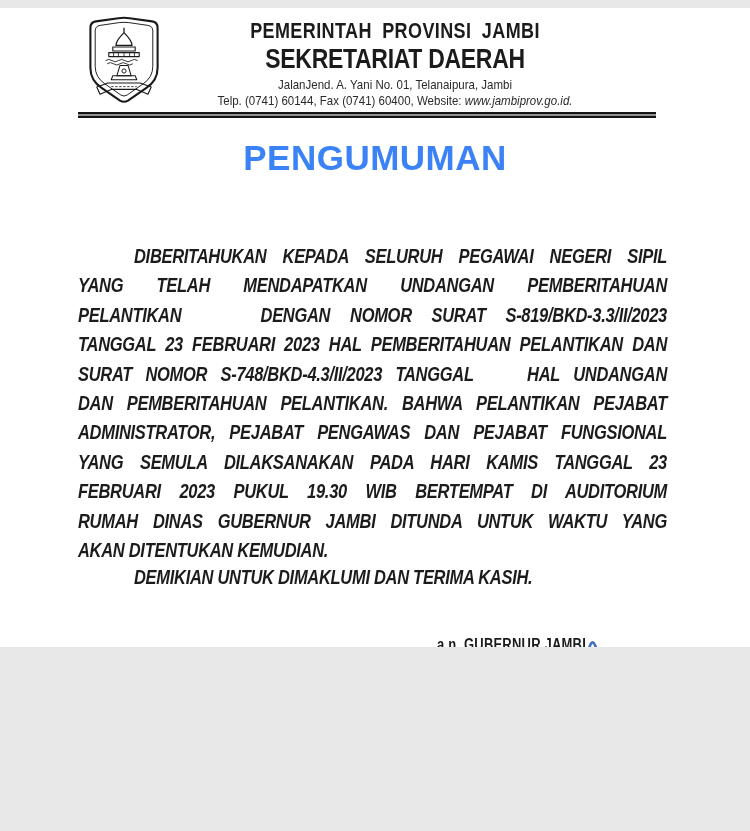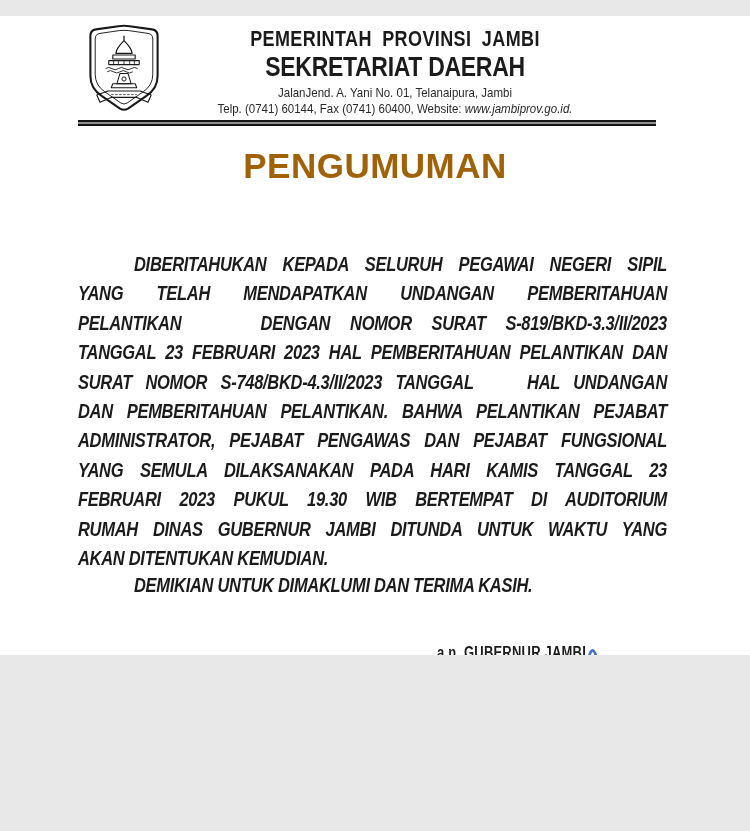--- a/index.html
+++ b/index.html
@@ -1,39 +1,39 @@
 <!DOCTYPE html>
 <html><head>
 <meta charset="utf-8">
 <style>
   html,body{margin:0;padding:0;background:#e8e8e8;}
   .page{
     position:relative;width:750px;height:639px;background:#ffffff;
     font-family:"Liberation Sans","DejaVu Sans",sans-serif;color:#1b1b1b;
-    overflow:hidden;margin:16px auto;
+    overflow:hidden;margin:8px auto;
   }
   
   .logo{position:absolute;left:84px;top:6px;width:80px;height:98px;}
   .header-text{
     position:absolute;left:145px;top:10px;width:500px;text-align:center;
     transform:scaleY(1.18);transform-origin:50% 0;
   }
   .org1{font-size:18px;font-weight:bold;line-height:22px;word-spacing:5px;letter-spacing:.4px;}
   .org2{font-size:23px;font-weight:bold;line-height:25px;letter-spacing:-.3px;}
   .addr{font-size:11.5px;line-height:14px;color:#2a2a2a;margin-top:2px;}
   .contact{font-size:11.5px;line-height:14px;color:#2a2a2a;}
   .contact .web{font-style:italic;}
   .rule{
     position:absolute;left:78px;top:104px;width:578px;height:6px;
     background:linear-gradient(#141414 0 2px,#909090 2px 4px,#141414 4px 6px);
   }
   
   .doc-title{
     position:absolute;left:0;top:130px;width:750px;text-align:center;
-    font-size:35px;font-weight:bold;letter-spacing:.5px;color:#a16207;
+    font-size:35px;font-weight:bold;letter-spacing:.5px;color:#3b82f6;
   }
   
   .body-wrap{position:absolute;left:78px;top:233px;width:589px;font-style:italic;}
   .squeeze{transform:scaleY(1.28);transform-origin:0 0;}
   .jline{
     font-size:16.5px;font-weight:bold;line-height:23px;letter-spacing:-.3px;
     text-align:justify;text-align-last:justify;color:#1c1c1c;white-space:nowrap;
   }
   .jline.first{text-indent:56px;}
   .jline.last{text-align:left;text-align-last:left;}

